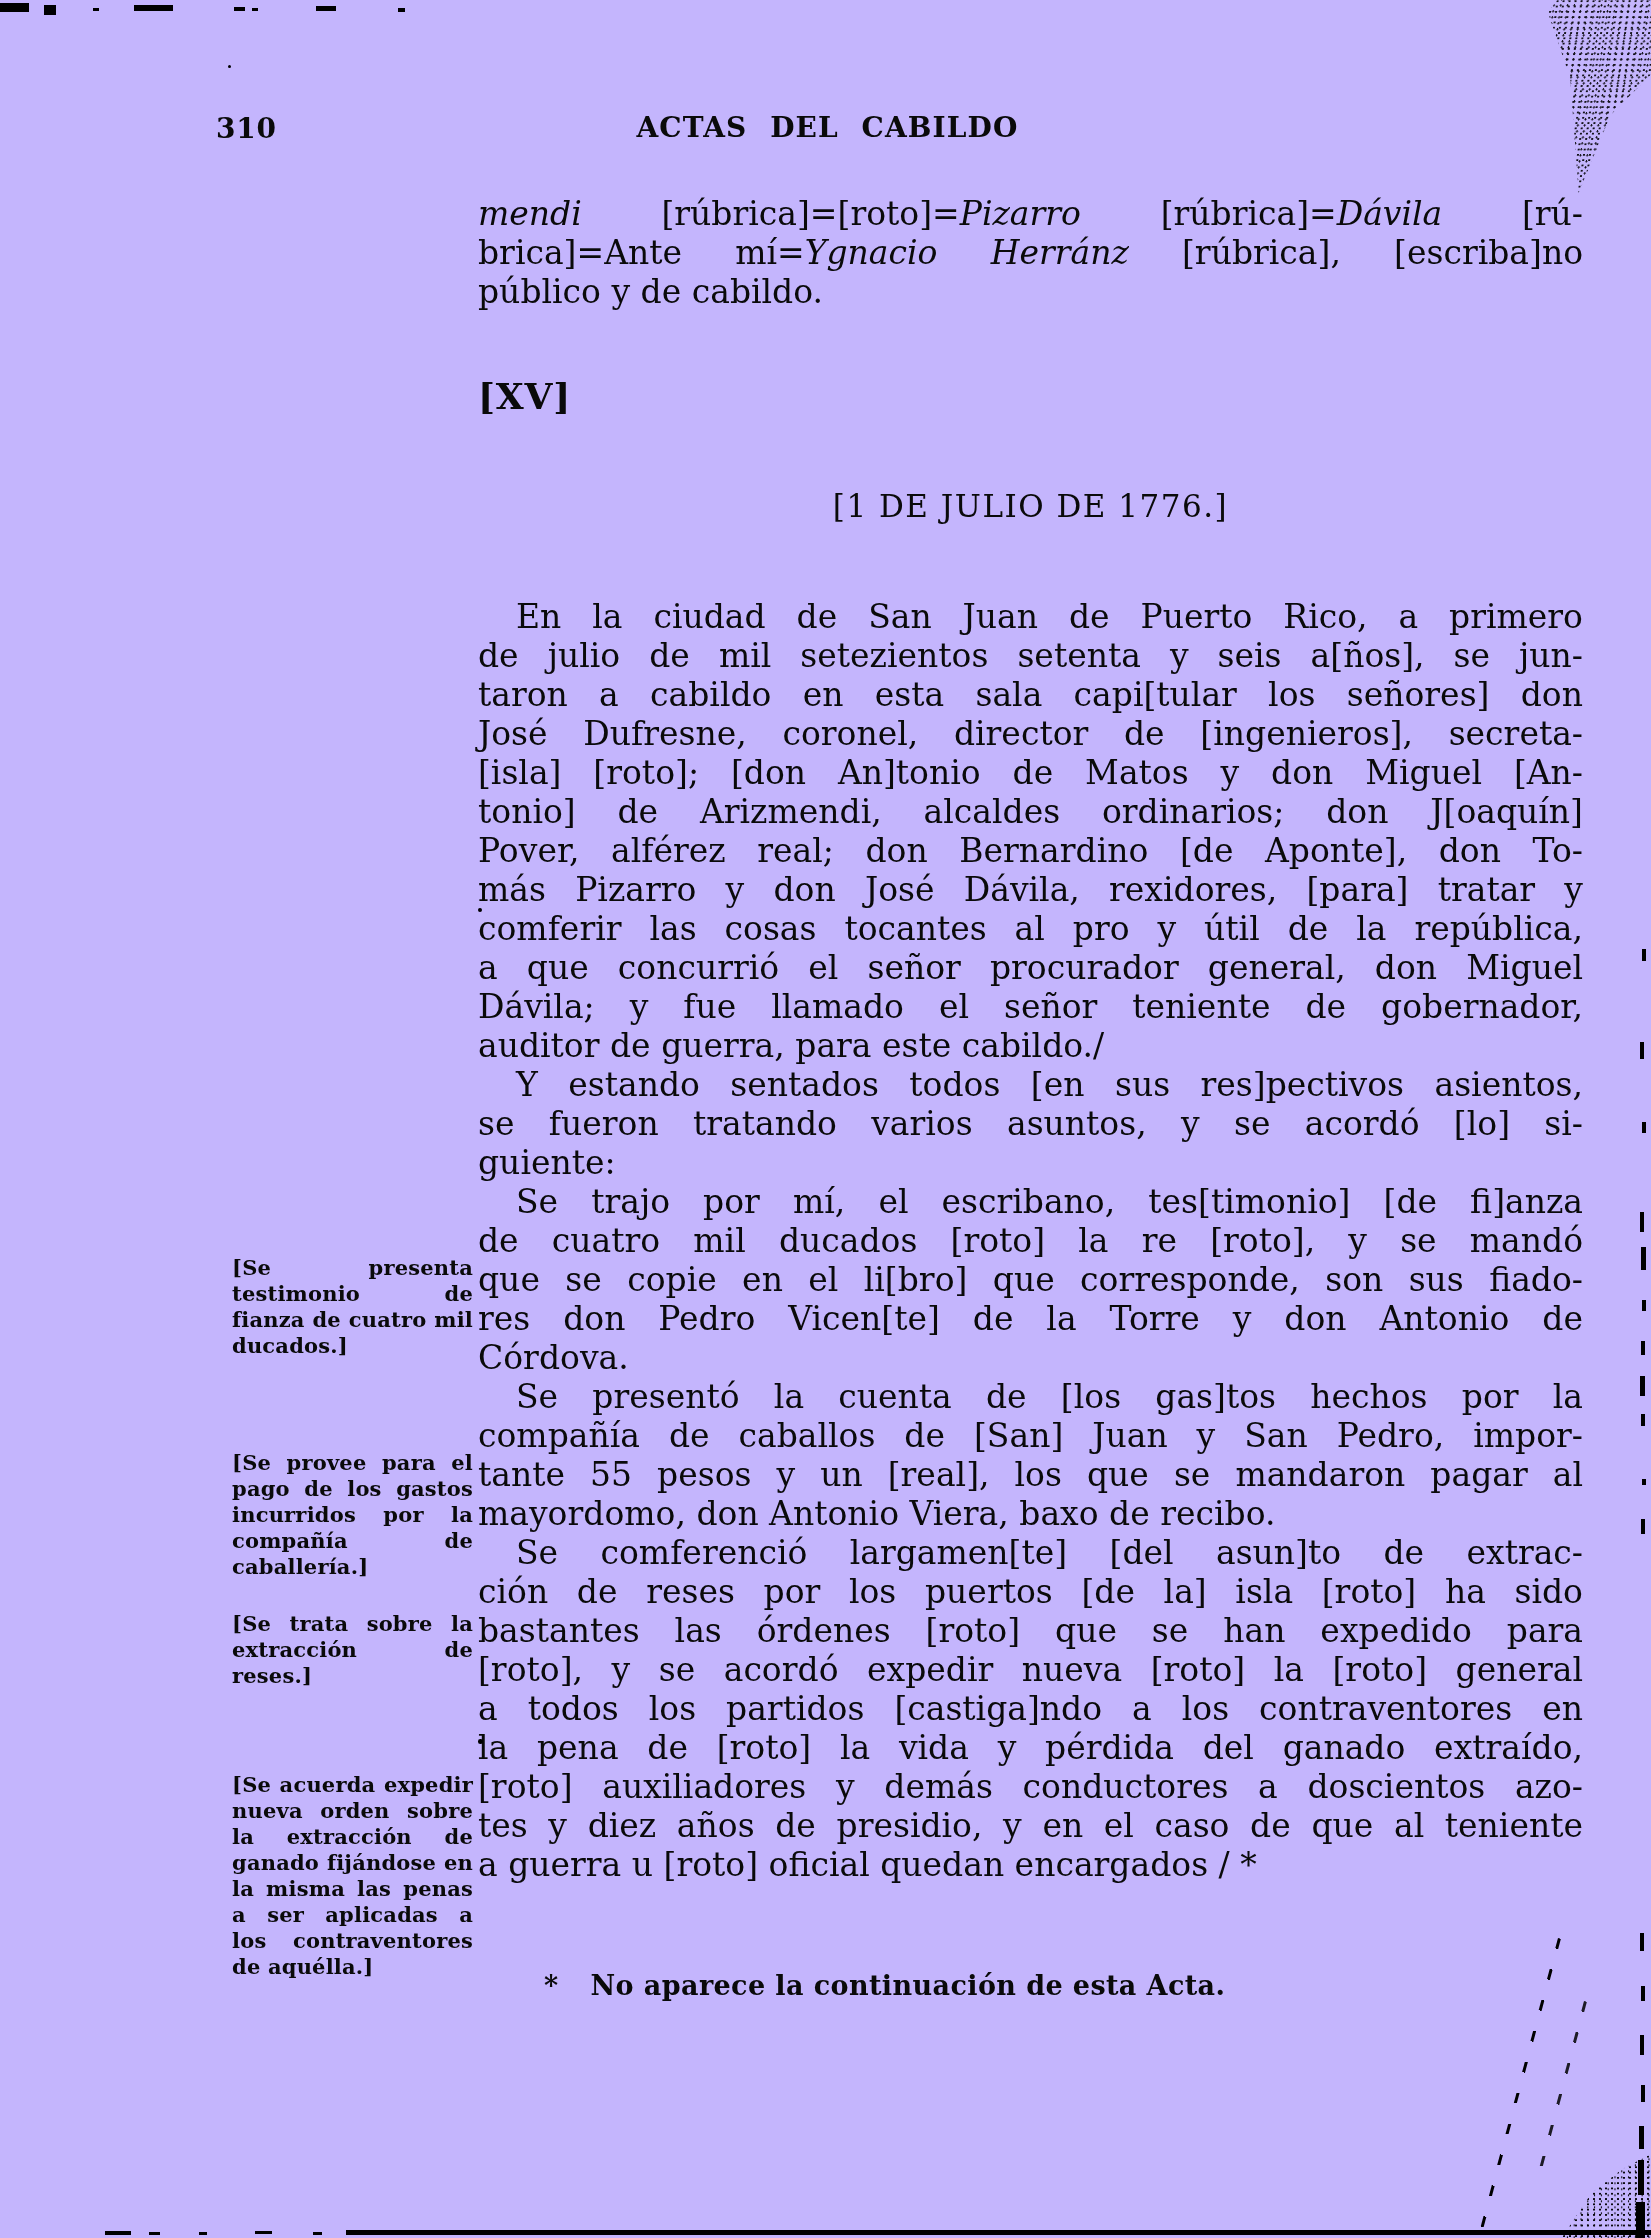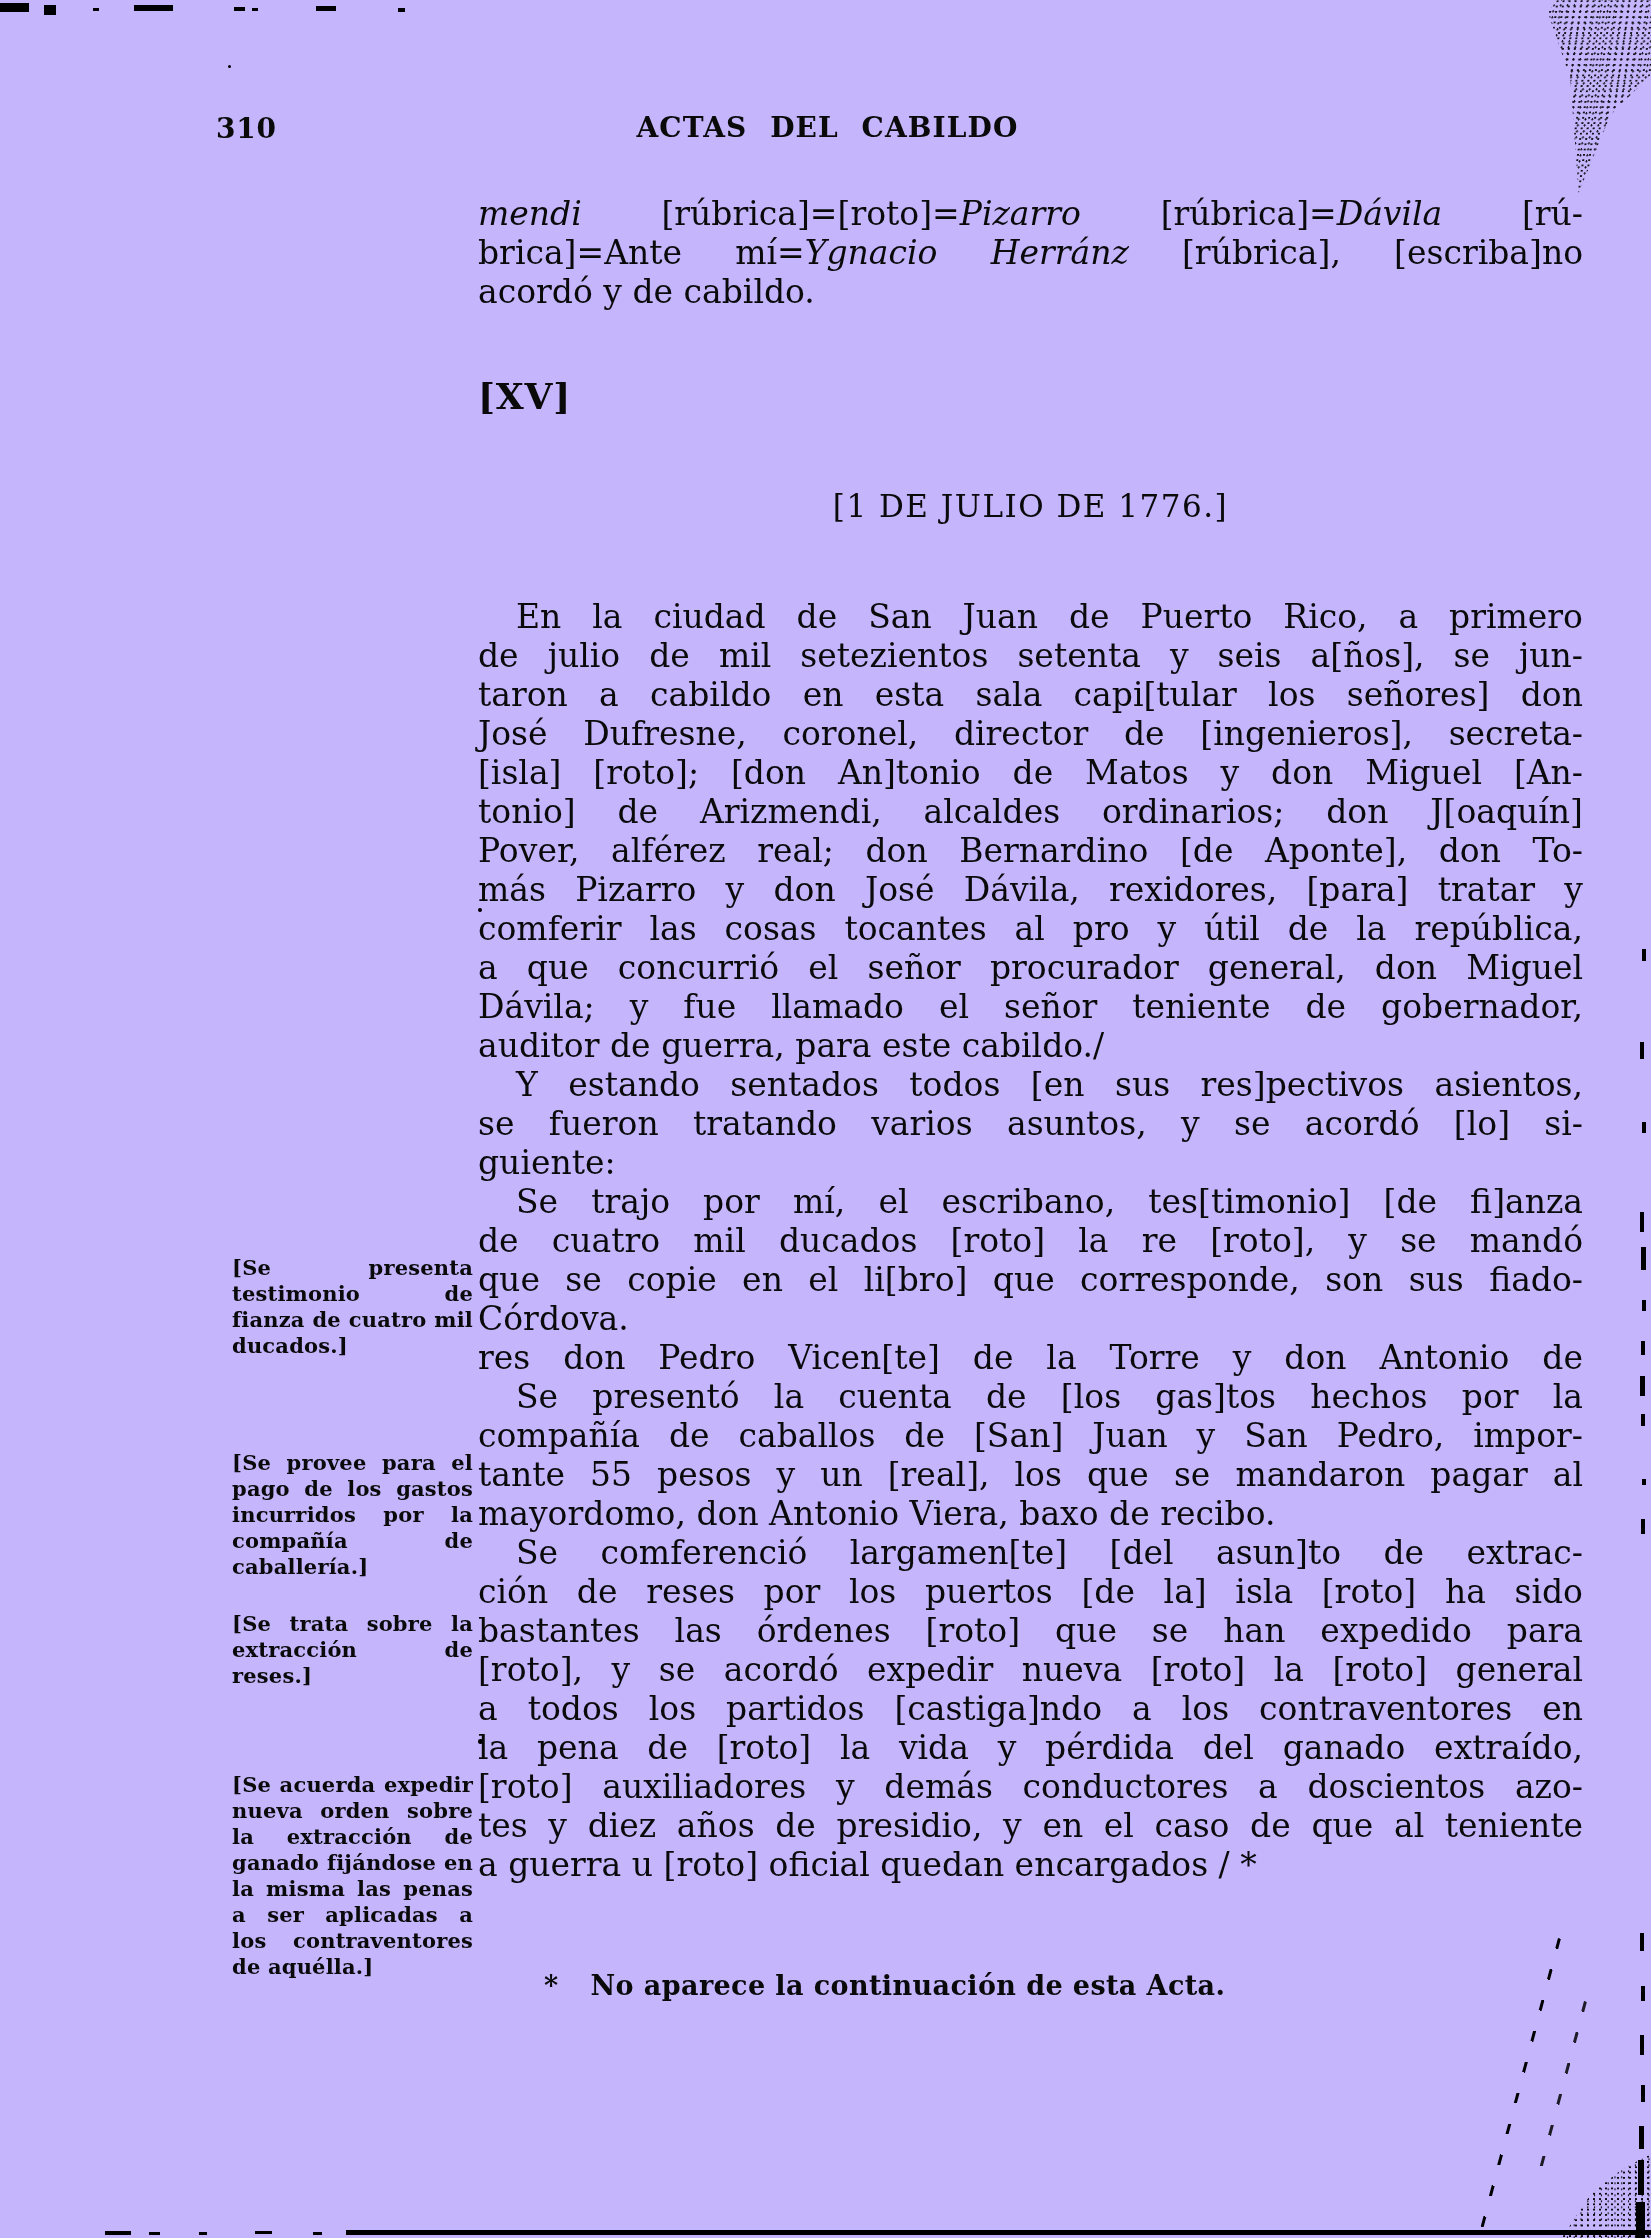--- a/index.html
+++ b/index.html
@@ -97,21 +97,21 @@
 
 <div class="page">
 
   <div class="page-number">310</div>
   <div class="running-title">ACTAS DEL CABILDO</div>
 
   <div class="opening-block">
       <div class="para">
         <div class="line"><span class="it">mendi</span><span> [rúbrica]=[roto]=</span><span class="it">Pizarro</span><span> [rúbrica]=</span><span class="it">Dávila</span><span> [rú-</span></div>
         <div class="line"><span>brica]=Ante mí=</span><span class="it">Ygnacio Herránz</span><span> [rúbrica], [escriba]no</span></div>
-        <div class="line last"><span>acordó y de cabildo.</span></div>
+        <div class="line last"><span>público y de cabildo.</span></div>
       </div>
     </div>
 
   <div class="heading-xv">[XV]</div>
   <div class="date-heading">[1 DE JULIO DE 1776.]</div>
 
   <div class="body-block">
       <div class="para">
         <div class="line ind"><span>En la ciudad de San Juan de Puerto Rico, a primero</span></div>
         <div class="line"><span>de julio de mil setezientos setenta y seis a[ños], se jun-</span></div>
@@ -128,22 +128,22 @@
       </div>
       <div class="para">
         <div class="line ind"><span>Y estando sentados todos [en sus res]pectivos asientos,</span></div>
         <div class="line"><span>se fueron tratando varios asuntos, y se acordó [lo] si-</span></div>
         <div class="line last"><span>guiente:</span></div>
       </div>
       <div class="para">
         <div class="line ind"><span>Se trajo por mí, el escribano, tes[timonio] [de fi]anza</span></div>
         <div class="line"><span>de cuatro mil ducados [roto] la re [roto], y se mandó</span></div>
         <div class="line"><span>que se copie en el li[bro] que corresponde, son sus fiado-</span></div>
+        <div class="line"><span>res don Pedro Vicen[te] de la Torre y don Antonio de</span></div>
         <div class="line last"><span>Córdova.</span></div>
-        <div class="line"><span>res don Pedro Vicen[te] de la Torre y don Antonio de</span></div>
       </div>
       <div class="para">
         <div class="line ind"><span>Se presentó la cuenta de [los gas]tos hechos por la</span></div>
         <div class="line"><span>compañía de caballos de [San] Juan y San Pedro, impor-</span></div>
         <div class="line"><span>tante 55 pesos y un [real], los que se mandaron pagar al</span></div>
         <div class="line last"><span>mayordomo, don Antonio Viera, baxo de recibo.</span></div>
       </div>
       <div class="para">
         <div class="line ind"><span>Se comferenció largamen[te] [del asun]to de extrac-</span></div>
         <div class="line"><span>ción de reses por los puertos [de la] isla [roto] ha sido</span></div>

